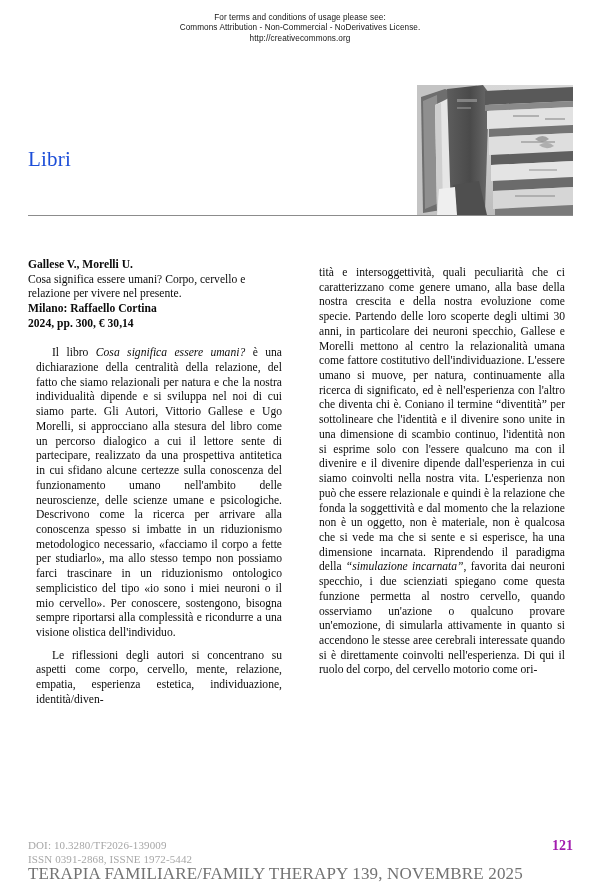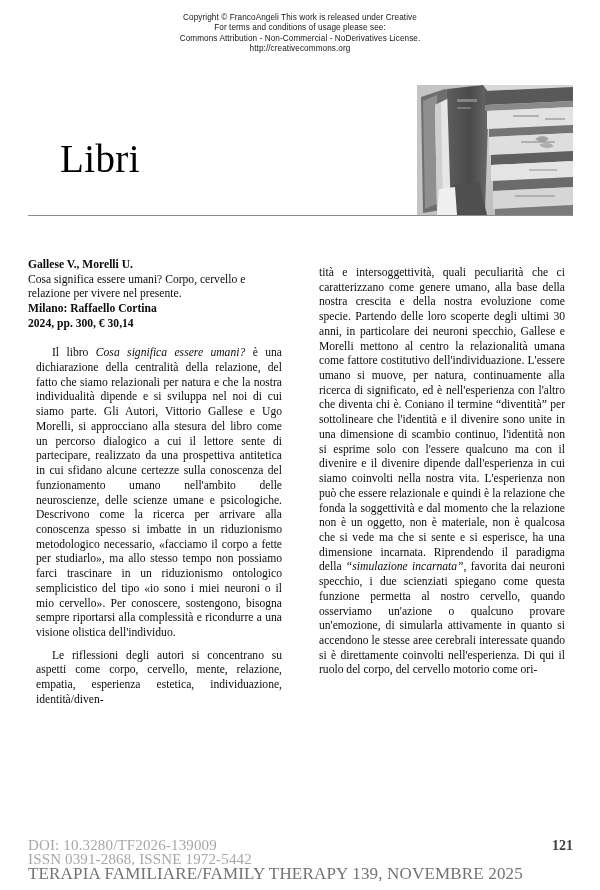--- a/index.html
+++ b/index.html
@@ -46,26 +46,25 @@
     left: 0;
     top: 85px;
     width: 600px;
     height: 132px;
   }
   .masthead-title {
     position: absolute;
     left: 28px;
     top: 56px;
     font-family: "Liberation Serif", serif;
-    font-size: 39px;
+    font-size: 21px;
     line-height: 36px;
     font-weight: 400;
-    color: #000000;
-    letter-spacing: 0.01em;
-    margin-left: 32px;
+    color: #1d4ed8;
+    letter-spacing: 0.01em;
   }
   .masthead-rule {
     position: absolute;
     left: 28px;
     top: 130px;
     width: 545px;
     height: 1px;
     background: #8c8c8c;
   }
 
@@ -140,21 +139,21 @@
     left: 28px;
     top: 838px;
     width: 545px;
     height: 48px;
   }
   .footer-meta {
     position: absolute;
     left: 0;
     top: 0;
     font-family: "Liberation Serif", serif;
-    font-size: 15px;
+    font-size: 11px;
     line-height: 14.2px;
     color: #a7a7a7;
     letter-spacing: 0.01em;
     white-space: nowrap;
   }
   .footer-journal {
     position: absolute;
     left: 0;
     top: 28.4px;
     font-family: "Liberation Serif", serif;
@@ -165,30 +164,29 @@
     white-space: nowrap;
   }
   .footer-pageno {
     position: absolute;
     right: 0;
     top: 0;
     font-family: "Liberation Serif", serif;
     font-size: 14px;
     line-height: 16px;
     font-weight: 700;
-    color: #404040;
+    color: #a21caf;
   }
 </style>
 </head>
 <body>
 
 <div class="page">
 
   <div class="copyright-banner">
-    <div>Copyright © FrancoAngeli This work is released under Creative</div>
     <div>For terms and conditions of usage please see:</div>
     <div>Commons Attribution - Non-Commercial - NoDerivatives License.</div>
     <div>http://creativecommons.org</div>
   </div>
 
   <div class="masthead">
 
     <div class="masthead-photo">
       <svg viewBox="0 0 156 130" preserveAspectRatio="none">
         <defs>

